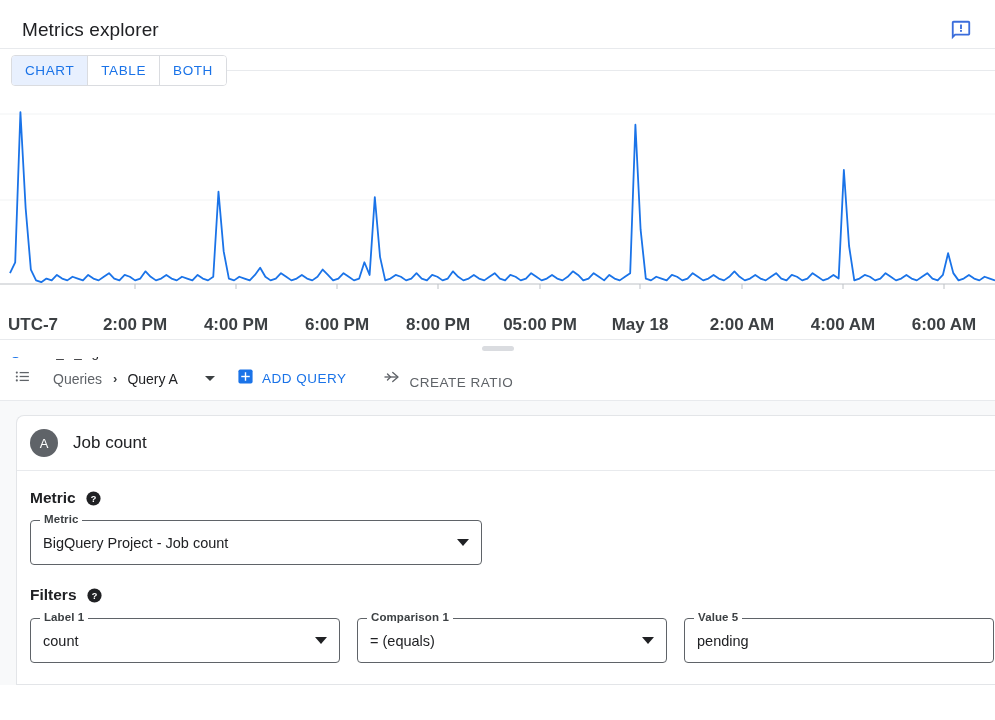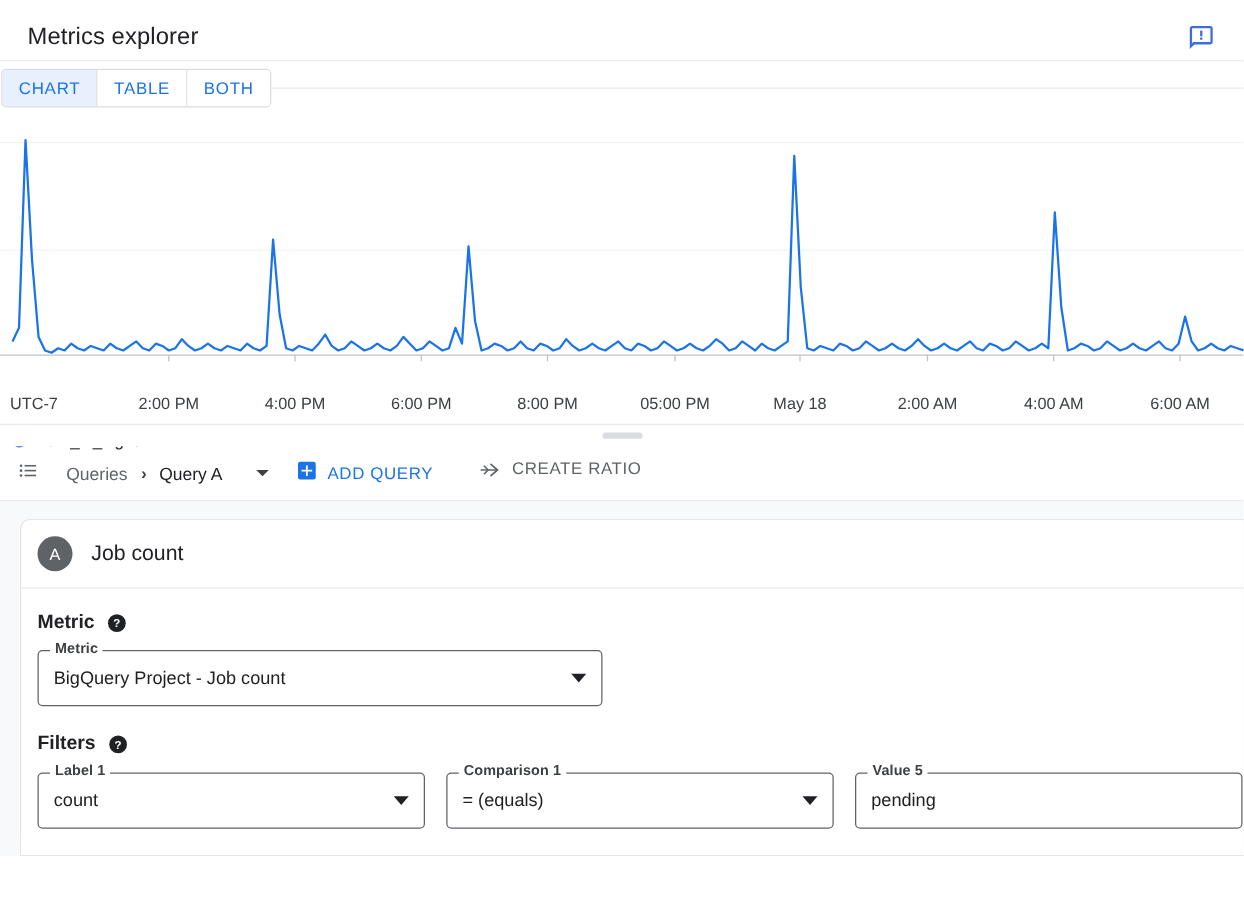--- a/index.html
+++ b/index.html
@@ -33,21 +33,21 @@
     border-radius: 50%;
     cursor: pointer;
   }
 
   
   .tabbar-wrap {
     border-top: 1px solid #e8eaed;
     height: 43px;
     display: flex;
     align-items: center;
-    padding-left: 1px;
+    padding-left: 11px;
     background: #fff;
     position: relative;
     text-align: right;
   }
   .tabbar-wrap:after {
     content: "";
     position: absolute;
     left: 215px; right: 0; top: 50%;
     height: 1px;
     background: #e8eaed;
@@ -85,24 +85,25 @@
     background: #fff;
   }
   .chart-svg { display: block; }
   .xaxis-labels {
     position: relative;
     height: 22px;
   }
   .xaxis-labels span {
     position: absolute;
     top: 0;
-    font-size: 13px;
+    font-size: 17px;
     color: #3c4043;
     white-space: nowrap;
     transform: translateX(-50%);
+    font-weight: bold;
   }
   .xaxis-labels span.first { transform: none; }
   .legend {
     display: flex;
     align-items: center;
     gap: 9px;
     padding: 6px 0 0 10px;
     height: 24px;
   }
   .legend-swatch {
@@ -178,21 +179,21 @@
     cursor: pointer;
   }
   .qt-add-label {
     font-size: 13.5px;
     color: #1a73e8;
     font-weight: 500;
     letter-spacing: .5px;
   }
   .qt-ratio {
     display: flex;
-    align-items: flex-start;
+    align-items: flex-end;
     gap: 9px;
     margin-left: 36px;
     cursor: pointer;
   }
   .qt-ratio-label {
     font-size: 13.5px;
     color: #5f6368;
     font-weight: 500;
     letter-spacing: .5px;
   }

